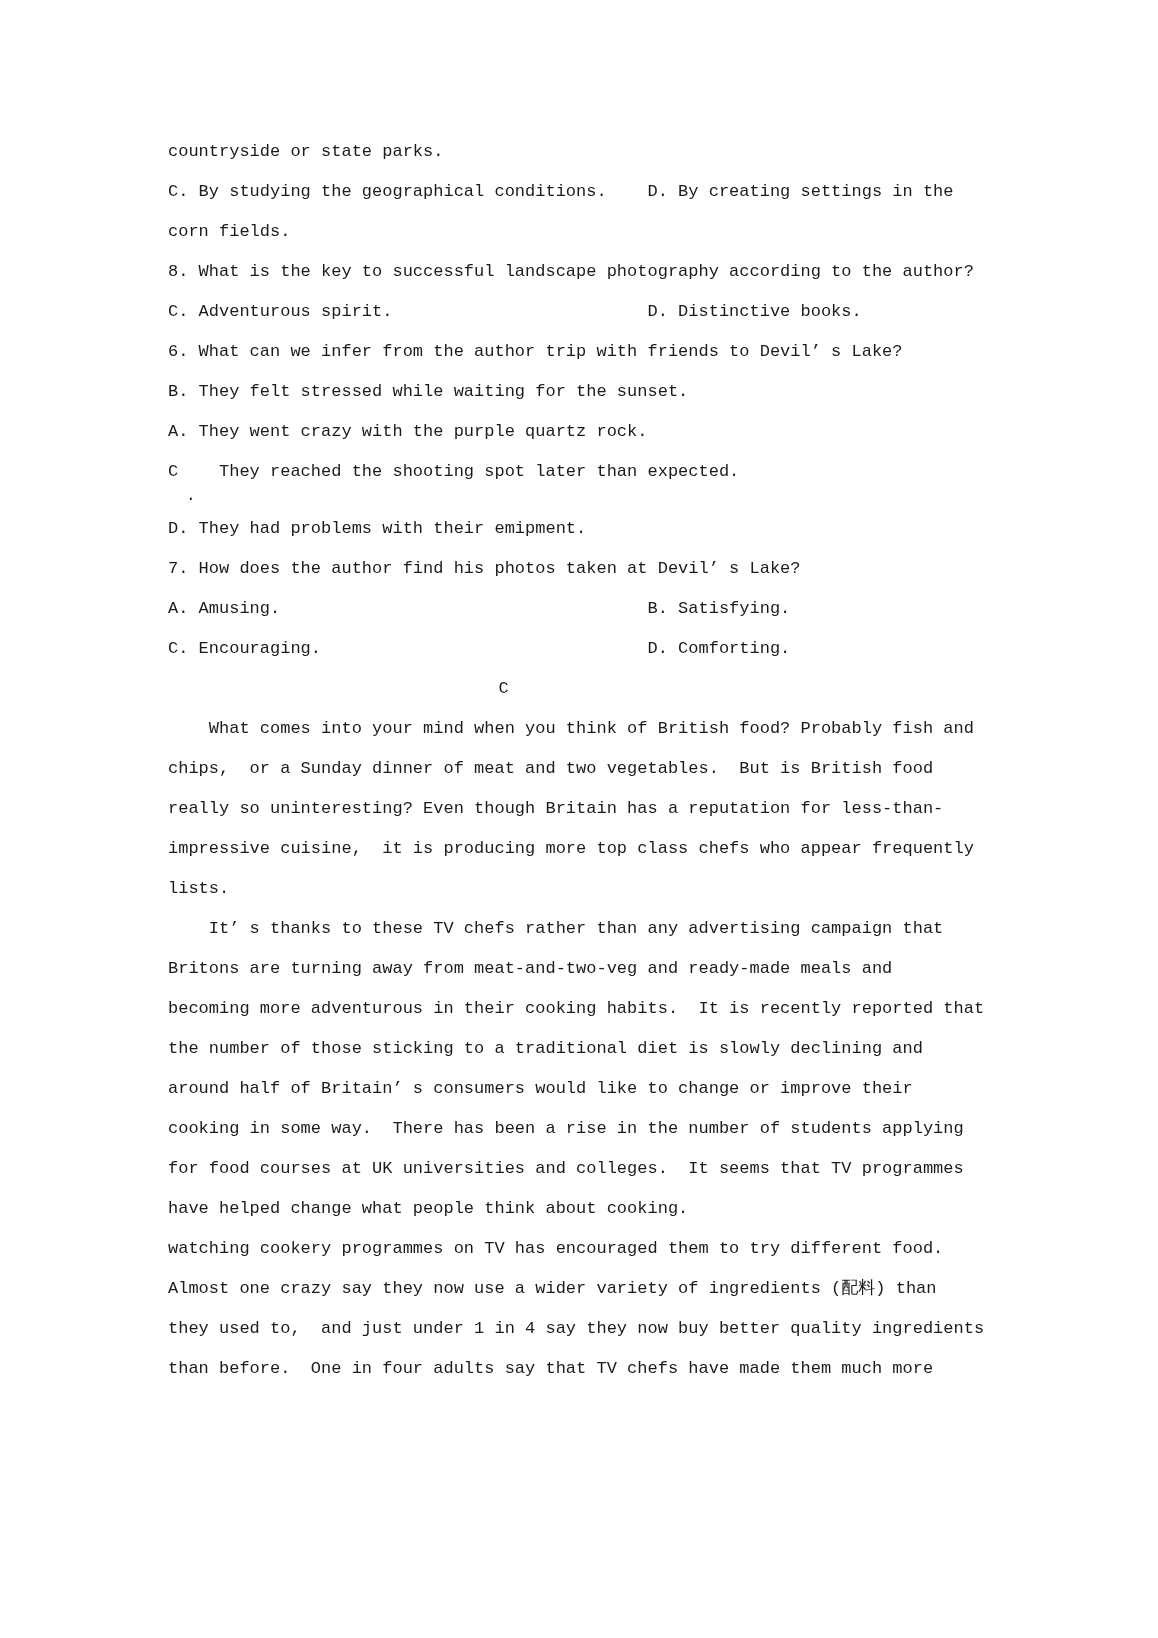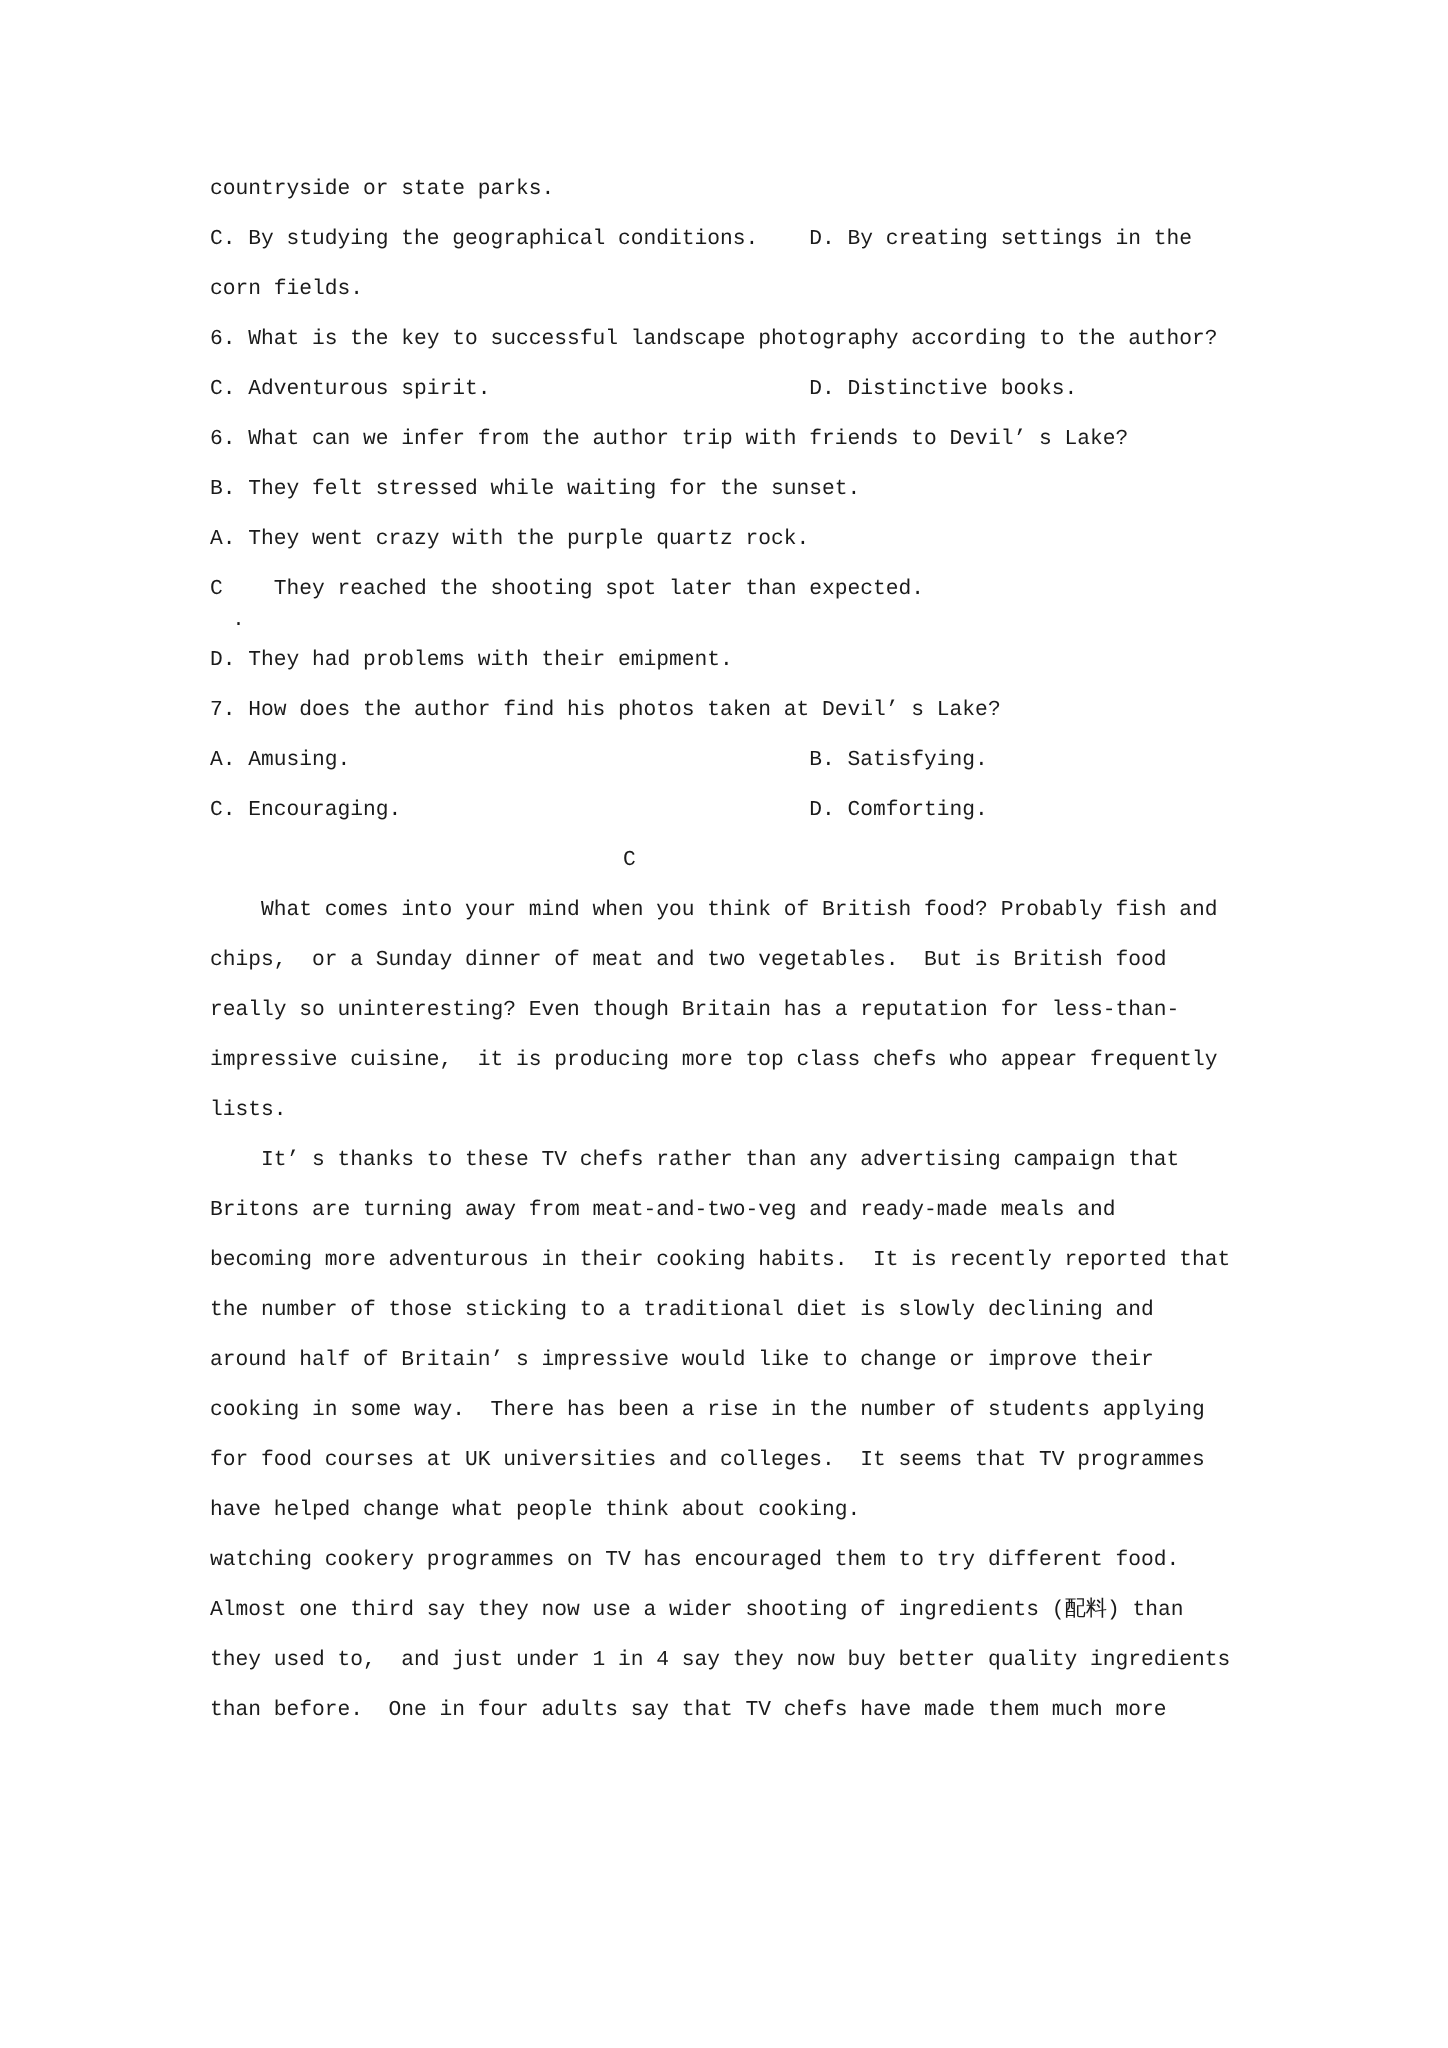--- a/index.html
+++ b/index.html
@@ -32,43 +32,43 @@
   }
 </style>
 </head>
 <body>
 
 <div class="page">
   <div class="text-block">
       <div class="line normal">countryside or state parks.</div>
       <div class="line normal">C. By studying the geographical conditions.    D. By creating settings in the</div>
       <div class="line normal">corn fields.</div>
-      <div class="line normal">6. What is the key to successful landscape photography according to the author?</div>
+      <div class="line normal">8. What is the key to successful landscape photography according to the author?</div>
       <div class="line normal">C. Adventurous spirit.                         D. Distinctive books.</div>
       <div class="line normal">6. What can we infer from the author trip with friends to Devil’ s Lake?</div>
       <div class="line normal">B. They felt stressed while waiting for the sunset.</div>
       <div class="line normal">A. They went crazy with the purple quartz rock.</div>
       <div class="line normal">C    They reached the shooting spot later than expected.</div>
       <div class="line dot">.</div>
       <div class="line normal">D. They had problems with their emipment.</div>
       <div class="line normal">7. How does the author find his photos taken at Devil’ s Lake?</div>
       <div class="line normal">A. Amusing.                                    B. Satisfying.</div>
       <div class="line normal">C. Encouraging.                                D. Comforting.</div>
       <div class="line center">C</div>
       <div class="line normal">    What comes into your mind when you think of British food? Probably fish and</div>
       <div class="line normal">chips,  or a Sunday dinner of meat and two vegetables.  But is British food</div>
       <div class="line normal">really so uninteresting? Even though Britain has a reputation for less-than-</div>
       <div class="line normal">impressive cuisine,  it is producing more top class chefs who appear frequently</div>
       <div class="line normal">lists.</div>
       <div class="line normal">    It’ s thanks to these TV chefs rather than any advertising campaign that</div>
       <div class="line normal">Britons are turning away from meat-and-two-veg and ready-made meals and</div>
       <div class="line normal">becoming more adventurous in their cooking habits.  It is recently reported that</div>
       <div class="line normal">the number of those sticking to a traditional diet is slowly declining and</div>
-      <div class="line normal">around half of Britain’ s impressive would like to change or improve their</div>
+      <div class="line normal">around half of Britain’ s consumers would like to change or improve their</div>
       <div class="line normal">cooking in some way.  There has been a rise in the number of students applying</div>
       <div class="line normal">for food courses at UK universities and colleges.  It seems that TV programmes</div>
       <div class="line normal">have helped change what people think about cooking.</div>
       <div class="line normal">watching cookery programmes on TV has encouraged them to try different food.</div>
-      <div class="line normal">Almost one third say they now use a wider shooting of ingredients (配料) than</div>
+      <div class="line normal">Almost one crazy say they now use a wider variety of ingredients (配料) than</div>
       <div class="line normal">they used to,  and just under 1 in 4 say they now buy better quality ingredients</div>
       <div class="line normal">than before.  One in four adults say that TV chefs have made them much more</div>
     </div>
 </div>
 
 </body></html>

